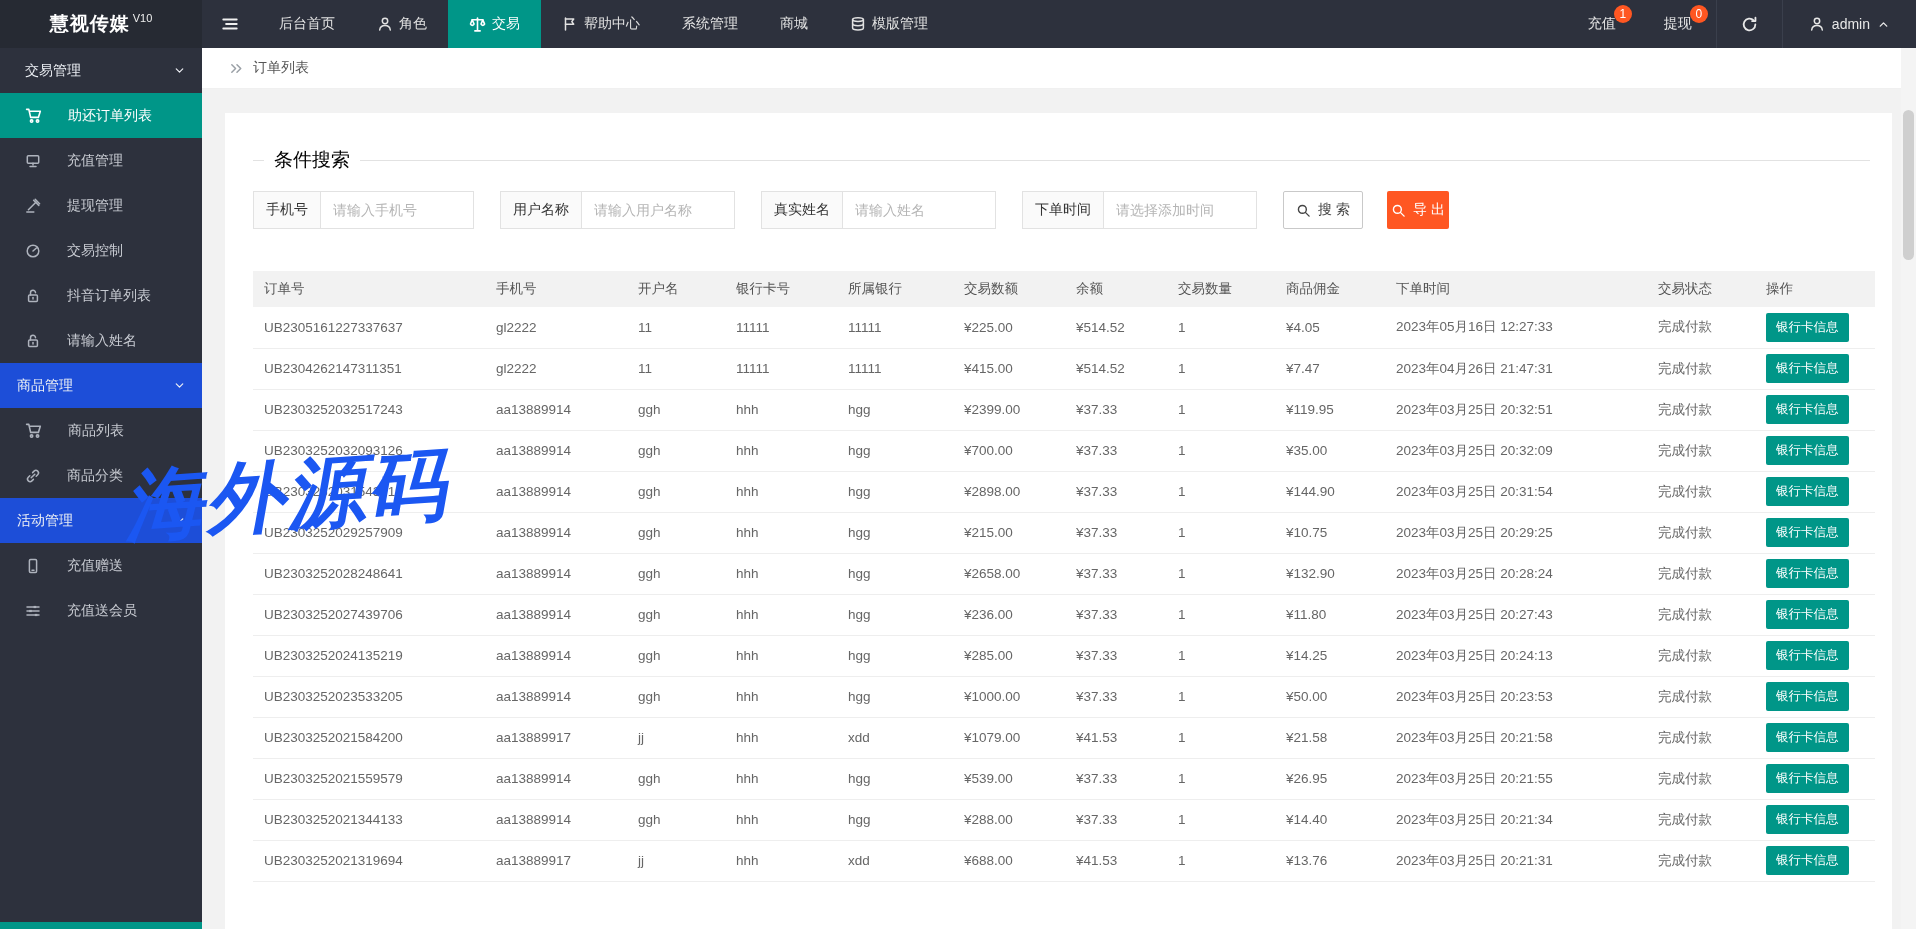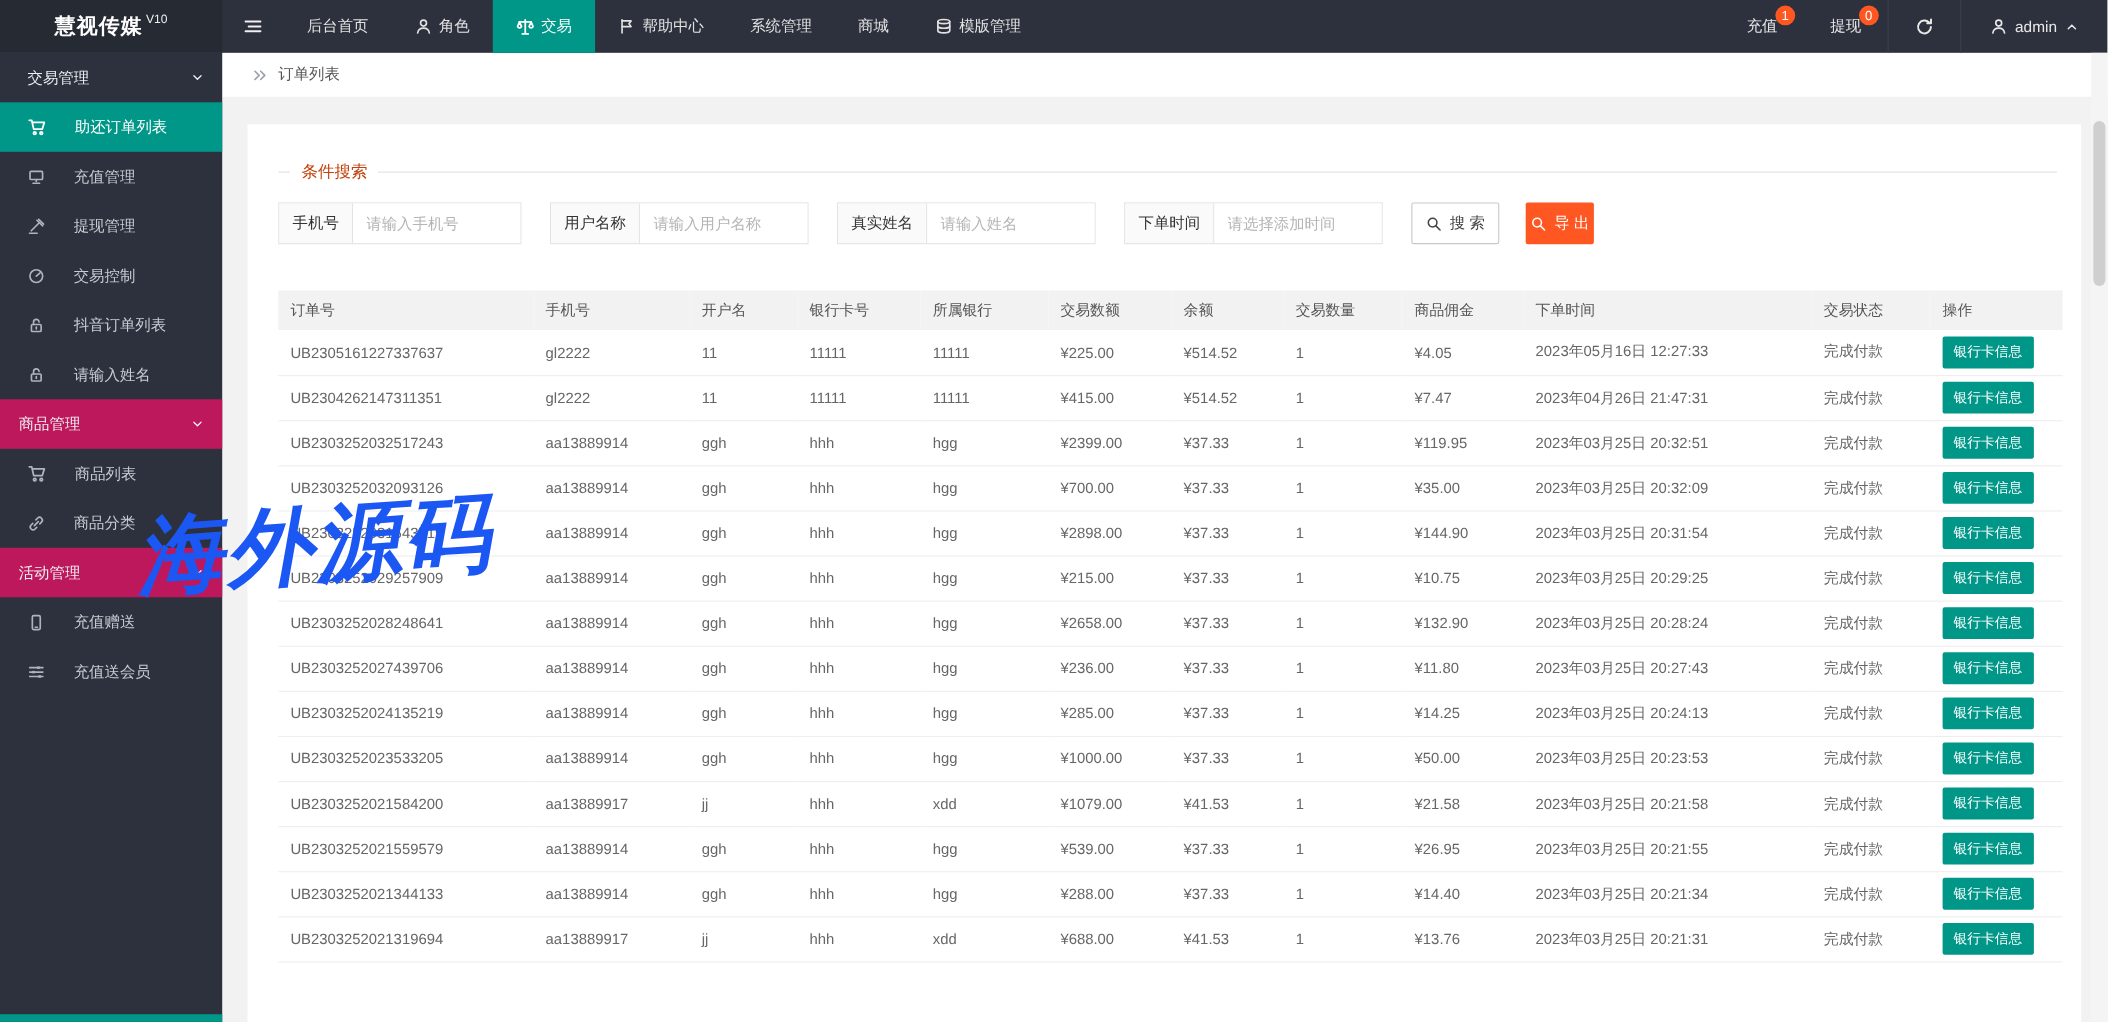--- a/index.html
+++ b/index.html
@@ -26,33 +26,33 @@
   .nav-sep { width:1px; background:#3a3f4c; }
   .nav-user { display:flex; align-items:center; gap:7px; padding:0 26px; cursor:pointer; }
 
   
   .sidebar { position:absolute; top:48px; left:0; bottom:0; width:202px; background:#2d313d; z-index:50; }
   .side-item { height:45px; display:flex; align-items:center; gap:26px; padding:0 16px 0 25px; color:#c8cbd2; font-size:14px; cursor:pointer; }
   .side-item .icon { color:#aeb3bd; }
   .side-item.active { background:#009688; color:#fff; }
   .side-item.active .icon { color:#fff; }
   .side-group { height:45px; display:flex; align-items:center; justify-content:space-between; padding:0 16px 0 25px; color:#eceff4; font-size:14px; cursor:pointer; }
-  .side-group.tint { background:#be185d;padding-left:17px; }
+  .side-group.tint { background:#1d4ed8;padding-left:17px; }
   .side-bottom-strip { position:absolute; left:0; right:0; bottom:0; height:7px; background:#009688; }
 
   
   .breadcrumb { position:absolute; left:202px; top:48px; right:0; height:41px; background:#fff; display:flex; align-items:center; gap:9px; padding-left:27px; color:#555; border-bottom:1px solid #f0f0f0; z-index:10; }
   .breadcrumb .icon { color:#9aa0a6; }
 
   
   .main { position:absolute; left:202px; top:89px; right:0; bottom:0; background:#f2f2f2; padding:24px 24px 0 23px; }
   .card { background:#fff; height:1000px; padding:10px 22px 0 28px; }
 
   fieldset.search-field { border:none; border-top:1px solid #e2e2e2; margin-top:24px; }
-  fieldset.search-field legend { padding:0 10px; margin-left:11px; font-size:15px; color:#c2410c; }
+  fieldset.search-field legend { padding:0 10px; margin-left:11px; font-size:19px; color:#000000; }
   .search-row { display:flex; align-items:center; margin-top:18px; }
   .input-group { display:flex; height:38px; border:1px solid #e2e2e2; background:#fff; margin-right:26px; }
   .ig-label { background:#fafafa; border-right:1px solid #e2e2e2; padding:0 12px; display:flex; align-items:center; color:#333; white-space:nowrap; }
   .input-group input { border:none; outline:none; width:152px; padding:0 12px; font-size:14px; color:#333; font-family:inherit; }
   .input-group input::placeholder { color:#b5b5b5; }
   .btn { height:38px; display:inline-flex; align-items:center; justify-content:center; gap:7px; border-radius:2px; font-size:14px; cursor:pointer; font-family:inherit; }
   .btn-search { width:80px; background:#fff; border:1px solid #c9c9c9; color:#444; margin-right:24px; }
   .btn-export { width:62px; background:#FF5722; border:none; color:#fff; }
 
   

